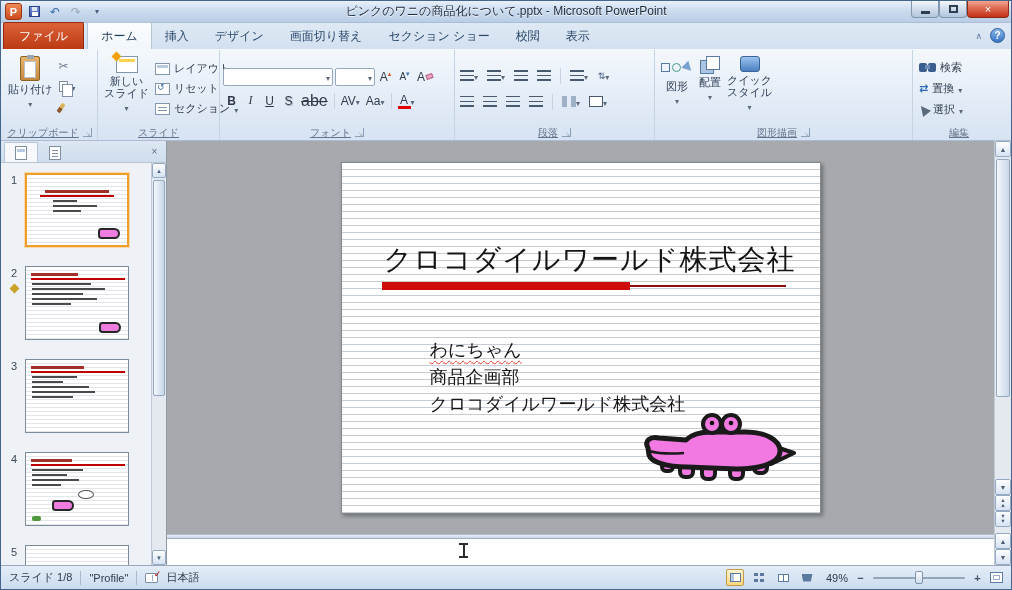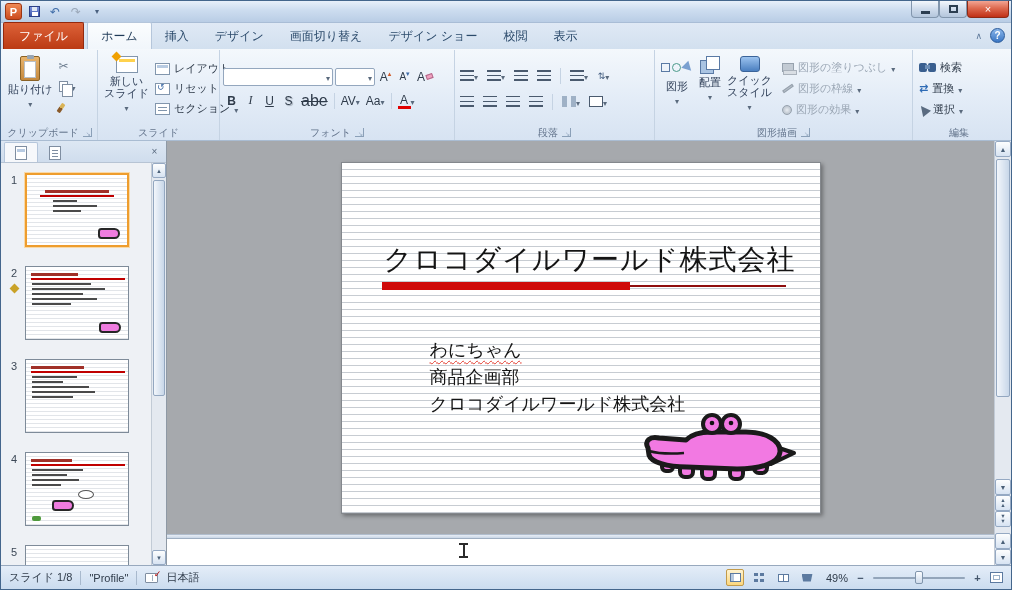--- a/index.html
+++ b/index.html
@@ -47,21 +47,21 @@
   .helpbtn { width:15px; height:15px; border-radius:50%; background:linear-gradient(#8ab6ea,#3a76c4);
              border:1px solid #2a5a9a; color:#fff; font-size:10px; font-weight:bold;
              display:flex; align-items:center; justify-content:center; }
 
   
   .ribbon { height:92px; flex:0 0 92px; background:linear-gradient(#f4f8fc,#e3ecf7 55%,#d7e3f2);
             border-bottom:1px solid #a9bcd2; display:flex; padding:1px 0 0 1px; }
   .rgroup { display:flex; flex-direction:column; border-right:1px solid #c5d3e3; padding:2px 3px 0; }
   .rg-body { flex:1; display:flex; }
   .rg-label { height:15px; display:flex; align-items:center; justify-content:center; gap:4px;
-              font-size:10px; color:#63748c; white-space:nowrap; }
+              font-size:10px; color:#63748c; white-space:nowrap;text-decoration:underline; }
   .launcher { width:9px; height:9px; border-right:1px solid #8ba0b8; border-bottom:1px solid #8ba0b8; position:relative; }
   .launcher::after { content:"↘"; position:absolute; right:0; bottom:-1px; font-size:6px; color:#8ba0b8; }
 
   .bigbtn { display:flex; flex-direction:column; align-items:center; justify-content:flex-start;
             padding:4px 3px 1px; border-radius:3px; gap:2px; }
   .bb-lab { font-size:11px; color:#31415a; text-align:center; line-height:12px; white-space:nowrap; }
   .dd::after { content:"▾"; font-size:8px; color:#5a6a7d; }
   .srow { display:flex; align-items:center; gap:4px; height:19px; padding:0 3px; border-radius:2px; white-space:nowrap; }
 
   
@@ -252,40 +252,41 @@
       <span class="qbtn">
           <span class="undo-g">↶</span>
         </span>
       <span class="qbtn">
           <span class="redo-g">↷</span>
         </span>
       <span class="qbtn">
           <span class="dd-glyph">▾</span>
         </span>
     </div>
+    <div class="tb-title">ピンクのワニの商品化について.pptx - Microsoft PowerPoint</div>
     <div class="winctl">
       <span class="wbtn min">
           <span class="min-bar"></span>
         </span>
       <span class="wbtn max">
           <span class="max-box"></span>
         </span>
       <span class="wbtn close">
           <span>×</span>
         </span>
     </div>
   </div>
 
   <div class="tabrow">
     <div class="tab file">ファイル</div>
     <div class="tab active">ホーム</div>
     <div class="tab">挿入</div>
     <div class="tab">デザイン</div>
     <div class="tab">画面切り替え</div>
-    <div class="tab">デザイン ショー</div>
+    <div class="tab">セクション ショー</div>
     <div class="tab">校閲</div>
     <div class="tab">表示</div>
     <div class="tabrow-right">
       <span class="rib-collapse">∧</span>
       <span class="helpbtn">?</span>
     </div>
   </div>
 
   <div class="ribbon">
 
@@ -475,37 +476,20 @@
           <span class="bb-lab">配置</span>
           <span class="dd"></span>
         </div>
         <div class="bigbtn">
           <span class="qs-ic"></span>
           <span class="bb-lab">
             <span style="display:block">クイック</span>
             <span style="display:block">スタイル</span>
           </span>
           <span class="dd"></span>
-        </div>
-        <div style="display:flex;flex-direction:column;justify-content:center;gap:2px;padding-left:4px;">
-          <span class="srow dis">
-              <span class="bucket-ic"></span>
-              <span class="dis">図形の塗りつぶし</span>
-              <span class="dd"></span>
-            </span>
-          <span class="srow dis">
-              <span class="pencil-ic"></span>
-              <span class="dis">図形の枠線</span>
-              <span class="dd"></span>
-            </span>
-          <span class="srow dis">
-              <span class="fx-ic"></span>
-              <span class="dis">図形の効果</span>
-              <span class="dd"></span>
-            </span>
         </div>
       </div>
       <div class="rg-label">
           <span>図形描画</span>
           <span class="launcher"></span>
         </div>
     </div>
 
     <div class="rgroup" style="width:92px;border-right:none;">
       <div class="rg-body" style="flex-direction:column;justify-content:center;gap:2px;">

